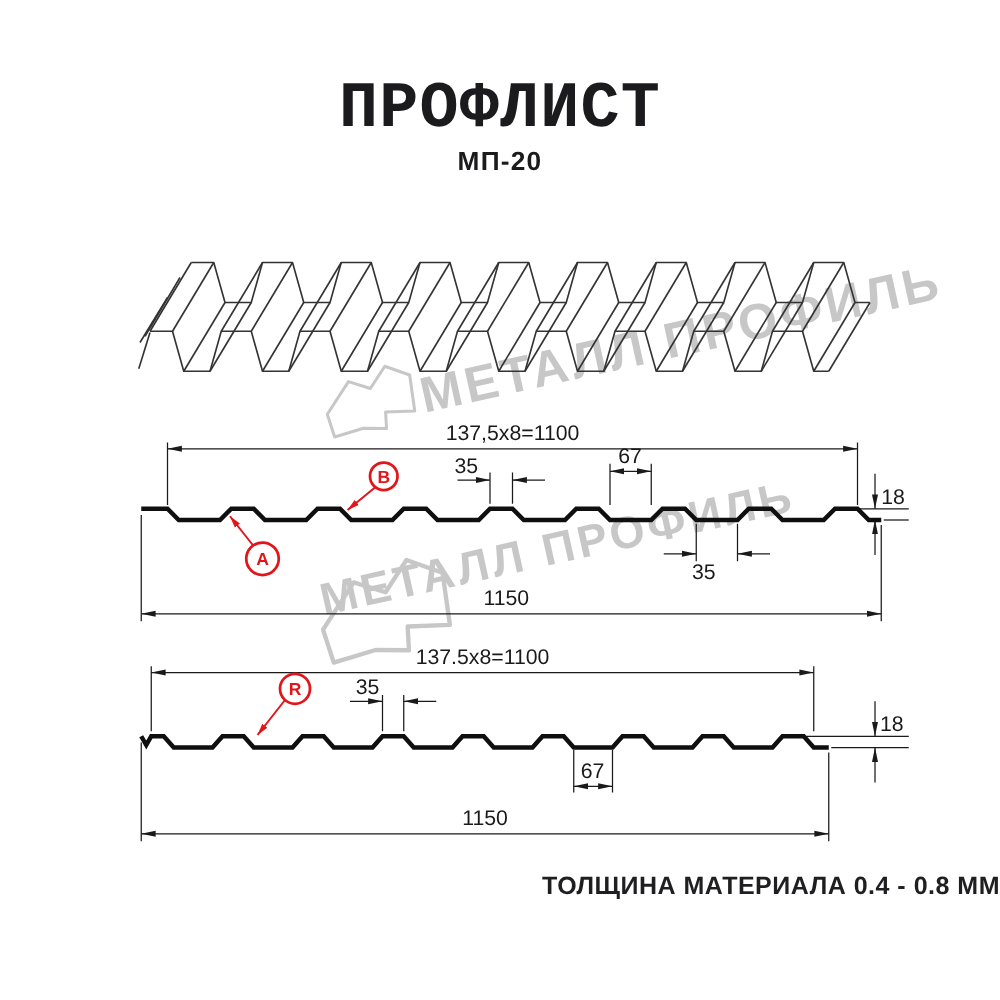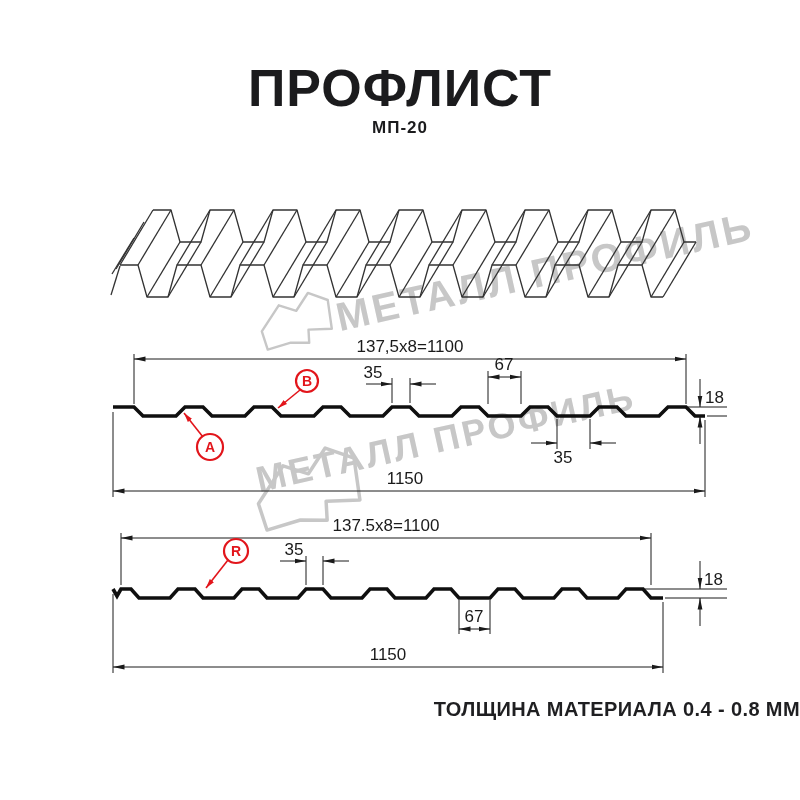--- a/index.html
+++ b/index.html
@@ -2,25 +2,25 @@
 <html><head>
 <meta charset="utf-8">
 <style>
   html,body{margin:0;padding:0;background:#ffffff;}
   .stage{
     position:relative;width:800px;height:800px;background:#fff;overflow:hidden;
     font-family:"Liberation Sans", sans-serif;
   }
   .page-title{
     position:absolute;top:58px;left:0;width:800px;text-align:center;
-    font-size:52px;font-weight:800;letter-spacing:1px;color:#1b1b1d;
+    font-size:52px;font-weight:800;letter-spacing:1px;color:#1b1b1d;font-family:Liberation Mono, monospace;
   }
   .page-subtitle{
     position:absolute;top:118px;left:0;width:800px;text-align:center;
-    font-size:17px;font-weight:700;letter-spacing:1px;color:#1b1b1d;
+    font-size:21px;font-weight:700;letter-spacing:1px;color:#1b1b1d;
   }
   .caption{
     position:absolute;top:698px;left:0;width:800px;text-align:right;
     font-size:20px;font-weight:600;letter-spacing:0.4px;color:#1f1f21;
   }
   .wm-text{
     position:absolute;white-space:nowrap;color:#c7c7c7;font-weight:700;
     transform-origin:left top;pointer-events:none;letter-spacing:3px;
   }
   .wm1{left:332px;top:296px;font-size:40px;transform:rotate(-12.5deg);}

